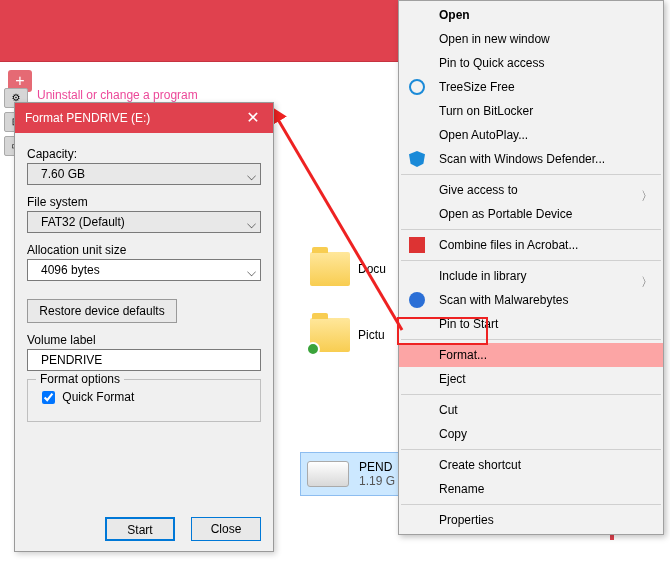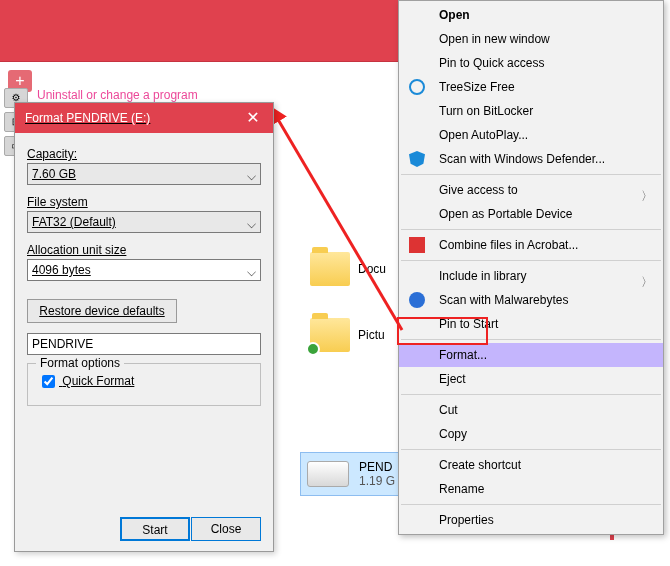--- a/index.html
+++ b/index.html
@@ -3,46 +3,46 @@
 <meta charset="utf-8">
 <style>
   * { box-sizing: border-box; font-family: "Segoe UI", Tahoma, sans-serif; font-size: 12px; }
   body { margin: 0; width: 670px; height: 566px; background: #fff; position: relative; overflow: hidden; }
   .titlebar { position: absolute; left: 0; top: 0; width: 615px; height: 34px; background: #e0414e; }
   .titlebar2 { position: absolute; left: 0; top: 34px; width: 615px; height: 28px; background: #e0414e; border-bottom: 1px solid #c63340; }
   .plus-tab { position: absolute; left: 8px; top: 36px; width: 24px; height: 22px; background: #e56a74; border-radius: 3px; color: #fff; text-align: center; line-height: 22px; font-size: 16px; }
   .side-icons { position: absolute; left: 4px; top: 88px; }
   .side-icons div { width: 24px; height: 20px; margin-bottom: 4px; background: #d6d6d6; border: 1px solid #aaa; border-radius: 2px; font-size: 10px; text-align: center; line-height: 18px; }
   .uninstall-text { position: absolute; left: 37px; top: 88px; color: #ec4899; }
-  .format-dialog { position: absolute; left: 14px; top: 102px; width: 260px; height: 450px; background: #f0f0f0; border: 1px solid #999; box-shadow: 2px 2px 6px rgba(0,0,0,0.2); text-decoration: underline; }
+  .format-dialog { position: absolute; left: 14px; top: 102px; width: 260px; height: 450px; background: #f0f0f0; border: 1px solid #999; box-shadow: 2px 2px 6px rgba(0,0,0,0.2); }
   .fd-title { height: 30px; background: #e0414e; color: #fff; line-height: 30px; padding-left: 10px; position: relative; }
   .fd-close { position: absolute; right: 0; top: 0; width: 40px; height: 30px; color: #fff; text-align: center; line-height: 30px; font-size: 16px; cursor: pointer; }
   .fd-body { padding: 10px 12px; }
   .fd-label { margin-top: 4px; margin-bottom: 2px; }
-  .fd-combo, .fd-input { width: 100%; height: 22px; border: 1px solid #7a7a7a; background: #fff; padding: 0 4px; position: relative; line-height: 20px; }
+  .fd-combo, .fd-input { width: 100%; height: 22px; border: 1px solid #7a7a7a; background: #fff; padding: 0 13px; position: relative; line-height: 20px; }
   .fd-combo.gray { background: #e8e8e8; }
   .fd-combo::after { content: "⌵"; position: absolute; right: 4px; top: 2px; font-size: 12px; color: #333; }
   .fd-restore { margin-top: 18px; margin-bottom: 10px; width: 150px; height: 24px; border: 1px solid #999; background: #e9e9e9; text-align: center; line-height: 22px; cursor: pointer; }
   .fd-options { border: 1px solid #bfbfbf; padding: 8px 10px 14px 10px; margin-top: 8px; position: relative; }
   .fd-options-legend { position: absolute; top: -8px; left: 8px; background: #f0f0f0; padding: 0 4px; text-align: center; }
   .fd-check { margin-top: 4px; }
   .fd-check input { vertical-align: middle; margin-right: 4px; }
-  .fd-buttons { position: absolute; bottom: 10px; right: 12px; display: flex; gap: 1px; }
+  .fd-buttons { position: absolute; bottom: 10px; right: 12px; display: flex; gap: 16px; }
   .fd-btn { width: 70px; height: 24px; border: 1px solid #0078d7; background: #e9e9e9; text-align: center; line-height: 22px; cursor: pointer; }
   .fd-btn.start { border: 2px solid #0078d7; }
   .folder-row { position: absolute; display: flex; align-items: center; justify-content: center; }
   .folder-icon { width: 40px; height: 34px; background: linear-gradient(#ffe79b,#f8cd51); border-radius: 2px; margin-right: 8px; position: relative; }
   .folder-icon::before { content: ""; position: absolute; top: -5px; left: 2px; width: 16px; height: 6px; background: #f8cd51; border-radius: 2px 2px 0 0; }
   .share-badge { position: absolute; left: -4px; bottom: -4px; width: 14px; height: 14px; background: #3aa33a; border-radius: 50%; border: 2px solid #fff; }
   .drive-sel { position: absolute; left: 300px; top: 452px; width: 308px; height: 44px; background: #cce8ff; border: 1px solid #8dbdf0; padding: 4px 6px; display: flex; align-items: center; }
   .drive-icon { width: 42px; height: 26px; background: linear-gradient(#fff,#d8d8d8); border: 1px solid #aaa; border-radius: 3px; margin-right: 10px; }
   .context-menu { position: absolute; left: 398px; top: 0; width: 266px; background: #f2f2f2; border: 1px solid #a0a0a0; box-shadow: 2px 2px 6px rgba(0,0,0,0.25); padding: 2px 0; }
   .cm-item { height: 24px; line-height: 24px; padding-left: 40px; position: relative; cursor: pointer; }
   .cm-item.bold { font-weight: 700; }
-  .cm-item.highlighted { background: #c4b5fd; }
+  .cm-item.highlighted { background: #fca5a5; }
   .cm-item .sub { position: absolute; right: 10px; top: 6px; font-size: 12px; color: #555; }
   .cm-sep { height: 1px; background: #d0d0d0; margin: 3px 2px; }
   .cm-icon { position: absolute; left: 10px; top: 4px; width: 16px; height: 16px; }
   .icon-shield { background: #1a8ad8; clip-path: polygon(50% 0,100% 20%,90% 80%,50% 100%,10% 80%,0 20%); }
   .icon-ts { border: 2px solid #1a8ad8; border-radius: 50%; }
   .icon-mw { background: #2b6fd6; border-radius: 50%; }
   .icon-pdf { background: #d33; }
   .red-box { position: absolute; outline: 2px solid #e22; pointer-events: none; }
   .arrow-svg { position: absolute; left: 266px; top: 108px; pointer-events: none; }
   .right-red-strip { position: absolute; left: 610px; top: 500px; width: 4px; height: 40px; background: #e0414e; }
@@ -134,20 +134,21 @@
     <div class="fd-combo gray"><span>7.60 GB</span></div>
 
     <div class="fd-label" style="margin-top:10px">File system</div>
     <div class="fd-combo gray"><span>FAT32 (Default)</span></div>
 
     <div class="fd-label" style="margin-top:10px">Allocation unit size</div>
     <div class="fd-combo"><span>4096 bytes</span></div>
 
     <div class="fd-restore"><span>Restore device defaults</span></div>
 
+    <div class="fd-label">Volume label</div>
     <input class="fd-input" value="PENDRIVE" style="">
 
     <div class="fd-options">
       <span class="fd-options-legend">Format options</span>
       <label class="fd-check">
         <input type="checkbox" checked="" style="">
         <span>Quick Format</span>
       </label>
     </div>
   </div>

